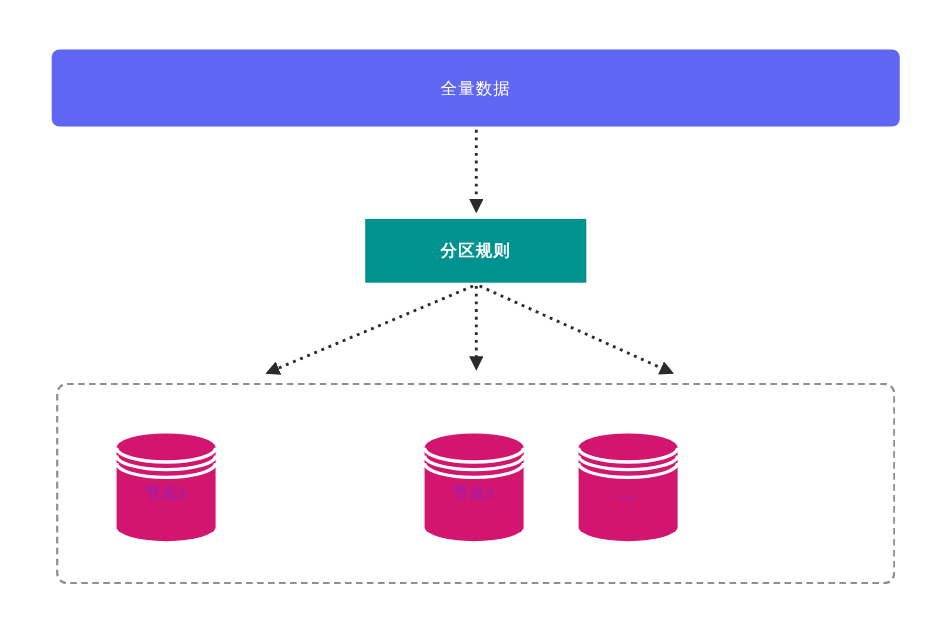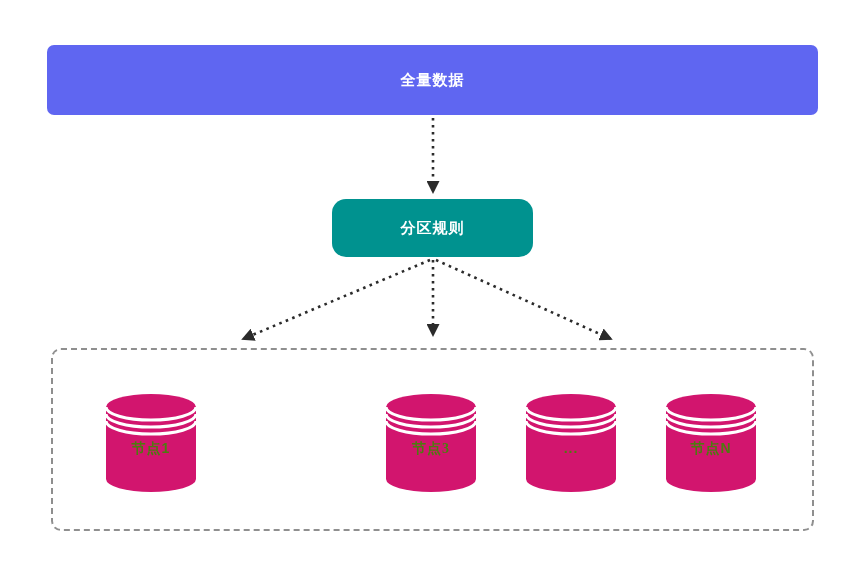--- a/index.html
+++ b/index.html
@@ -4,42 +4,42 @@
 <style>
   html,body{margin:0;padding:0;background:#ffffff;}
   body{font-family:"Liberation Sans","DejaVu Sans",sans-serif;}
   .canvas{position:relative;width:849px;height:565px;background:#ffffff;overflow:hidden;}
 
   .banner{
     position:absolute;left:47px;top:45px;width:771px;height:70px;
     background:#5f66f1;border-radius:7px;
     display:flex;align-items:center;justify-content:center;
   }
-  .banner .label{color:#ffffff;font-size:15px;font-weight:bold;letter-spacing:1px;}
+  .banner .label{color:#ffffff;font-size:15px;font-weight:normal;letter-spacing:1px;}
 
   .rule-box{
     position:absolute;left:332px;top:199px;width:201px;height:58px;
-    background:#00928f;border-radius:14px;
+    background:#00928f;border-radius:0;
     display:flex;align-items:center;justify-content:center;
   }
   .rule-box .label{color:#ffffff;font-size:15px;font-weight:bold;letter-spacing:1px;}
 
   .arrows{position:absolute;left:0;top:0;width:849px;height:565px;pointer-events:none;}
 
   .cluster{
     position:absolute;left:51px;top:348px;width:763px;height:183px;
     border:2px dashed #8f8f8f;border-radius:10px;box-sizing:border-box;
     background:#ffffff;
   }
 
   .cylinder{position:absolute;top:392px;width:94px;height:102px;}
   .cylinder svg{position:absolute;left:0;top:0;width:94px;height:102px;}
   .cyl-label{
     position:absolute;left:0;top:48px;width:94px;text-align:center;
-    color:#4d7c0f;font-size:14px;font-weight:bold;letter-spacing:1px;
+    color:#a21caf;font-size:14px;font-weight:bold;letter-spacing:1px;
   }
   .cyl-1{left:104px;} .cyl-2{left:244px;} .cyl-3{left:384px;font-family:Liberation Serif, serif;} .cyl-4{left:524px;} .cyl-5{left:664px;}
 </style>
 </head>
 <body>
 
 <div class="canvas">
 
   <div class="banner">
     <span class="label">全量数据</span>
@@ -89,23 +89,14 @@
   <div class="cylinder cyl-4">
     <svg viewBox="0 0 94 102">
       <path d="M2,15 a45,13 0 0 1 90,0 v72 a45,13 0 0 1 -90,0 z" fill="#d2156e"></path>
       <path d="M2,15 a45,13 0 0 0 90,0" stroke="#ffffff" stroke-width="3" fill="none"></path>
       <path d="M2,22 a45,13 0 0 0 90,0" stroke="#ffffff" stroke-width="3" fill="none"></path>
       <path d="M2,29 a45,13 0 0 0 90,0" stroke="#ffffff" stroke-width="3" fill="none"></path>
     </svg>
     <span class="cyl-label">...</span>
   </div>
 
-  <div class="cylinder cyl-5">
-    <svg viewBox="0 0 94 102">
-      <path d="M2,15 a45,13 0 0 1 90,0 v72 a45,13 0 0 1 -90,0 z" fill="#d2156e"></path>
-      <path d="M2,15 a45,13 0 0 0 90,0" stroke="#ffffff" stroke-width="3" fill="none"></path>
-      <path d="M2,22 a45,13 0 0 0 90,0" stroke="#ffffff" stroke-width="3" fill="none"></path>
-      <path d="M2,29 a45,13 0 0 0 90,0" stroke="#ffffff" stroke-width="3" fill="none"></path>
-    </svg>
-    <span class="cyl-label">节点N</span>
-  </div>
 
 </div>
 
 </body></html>

